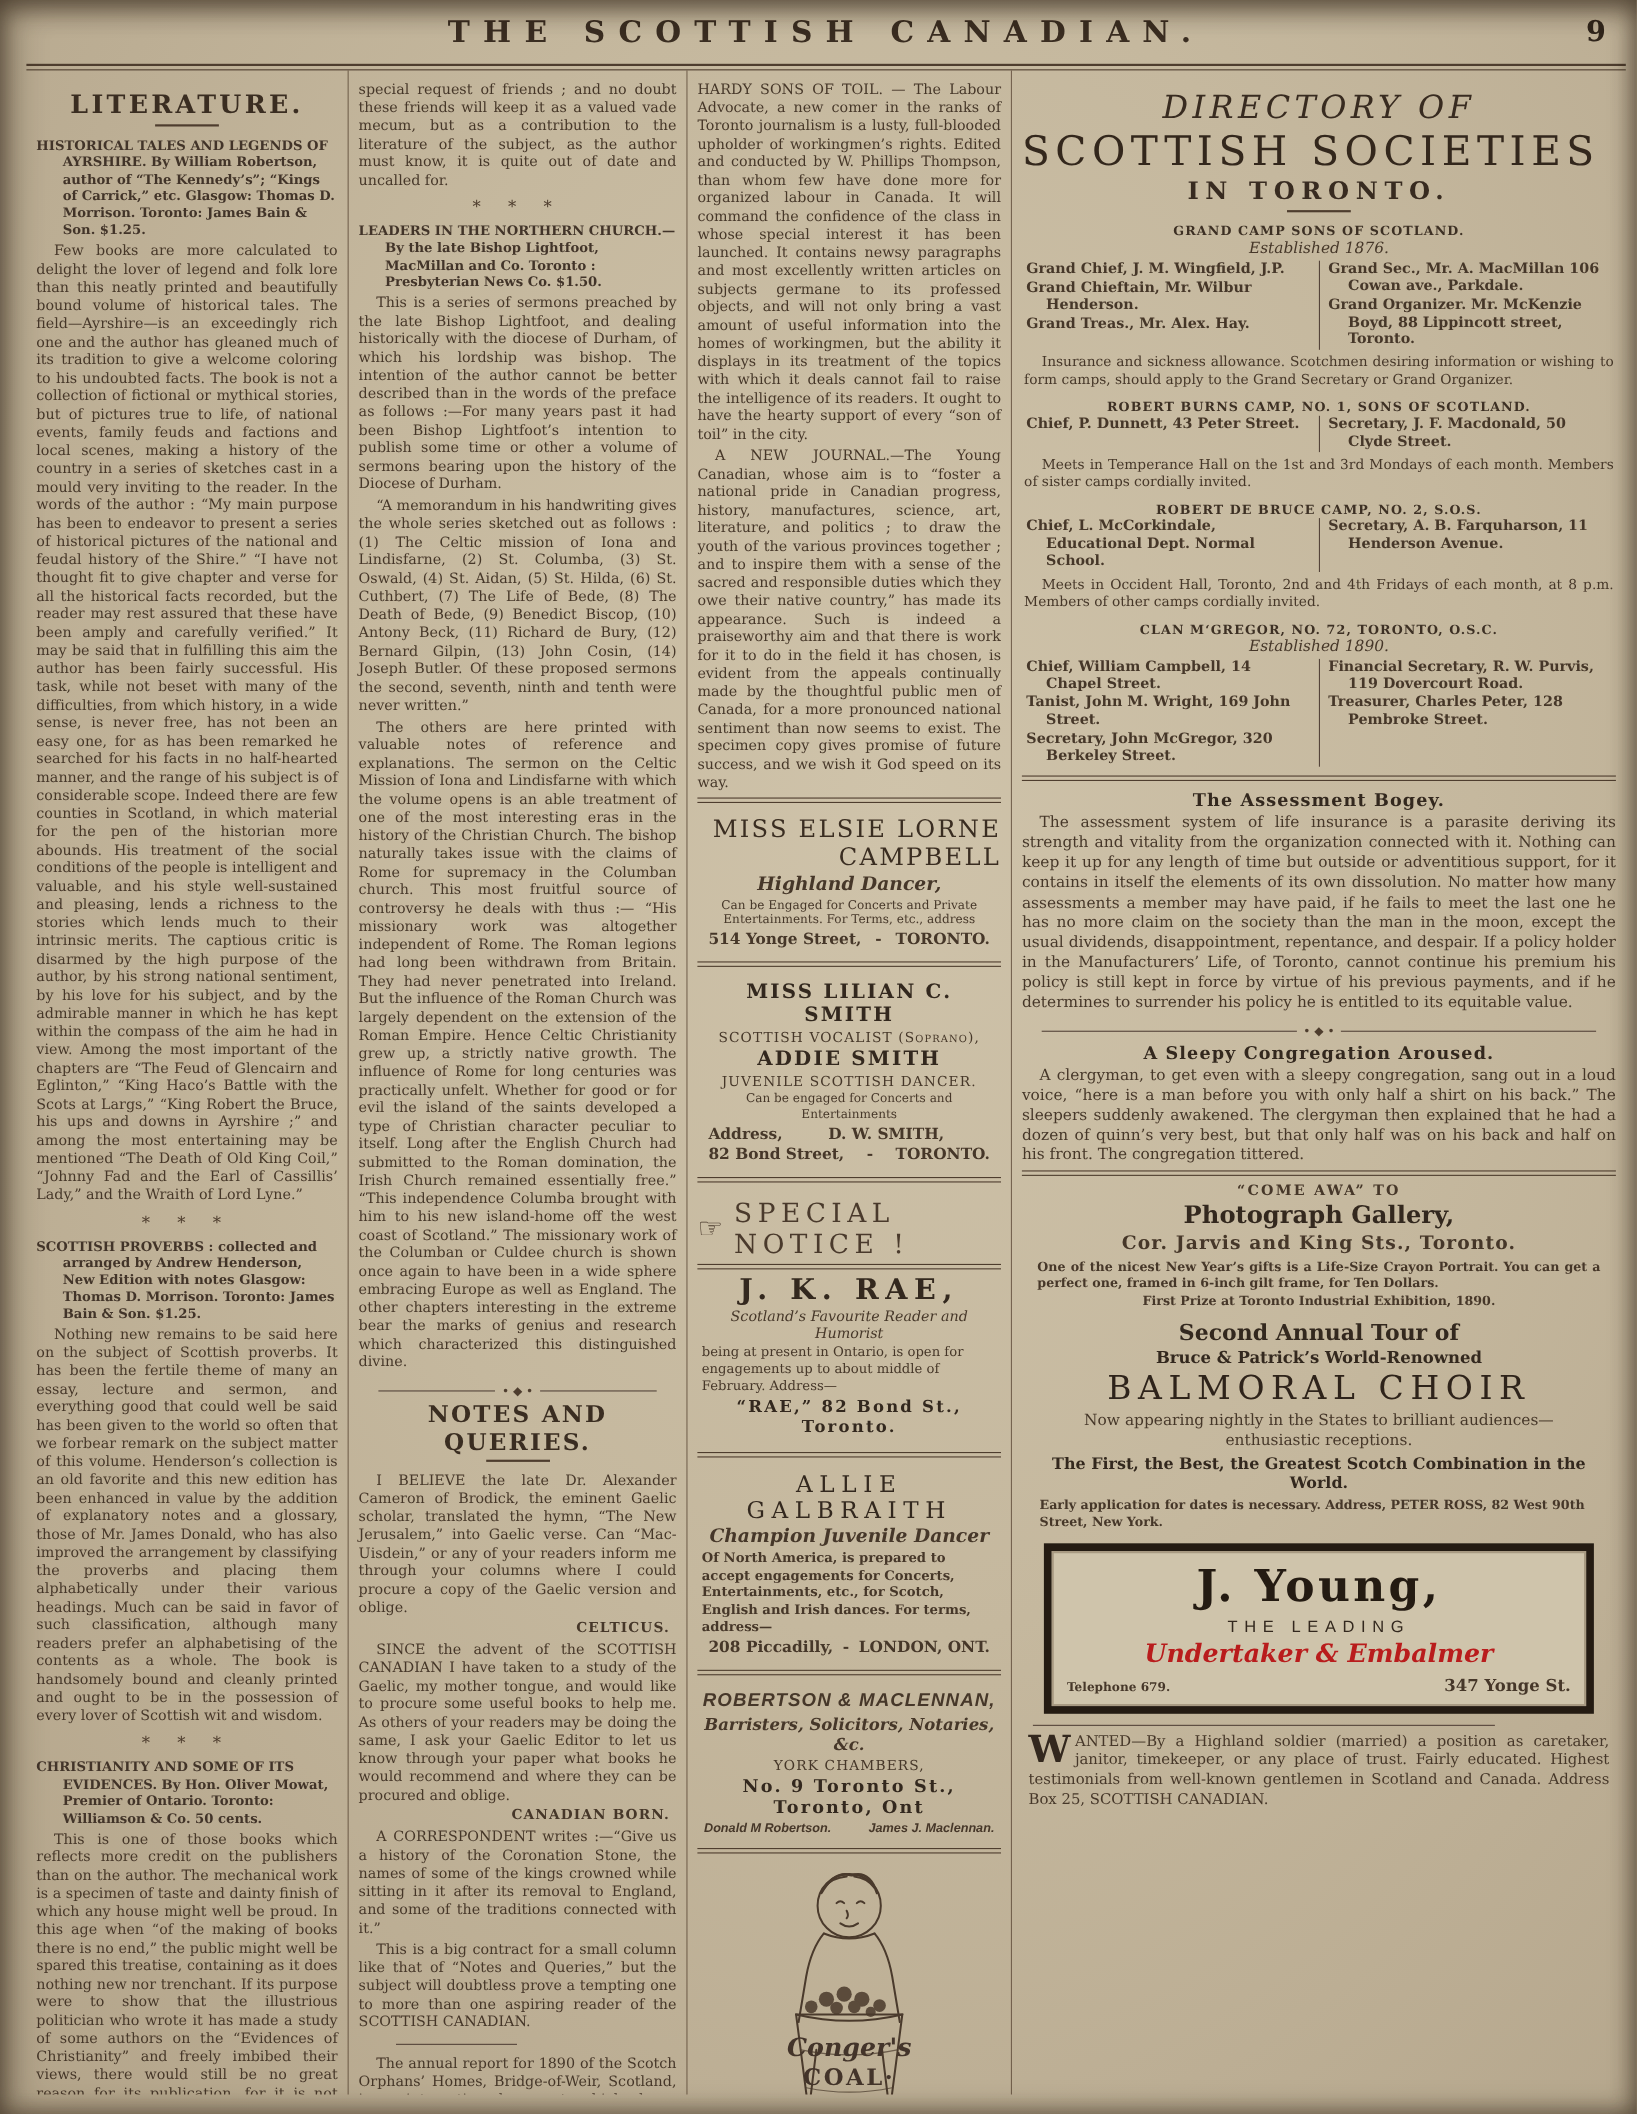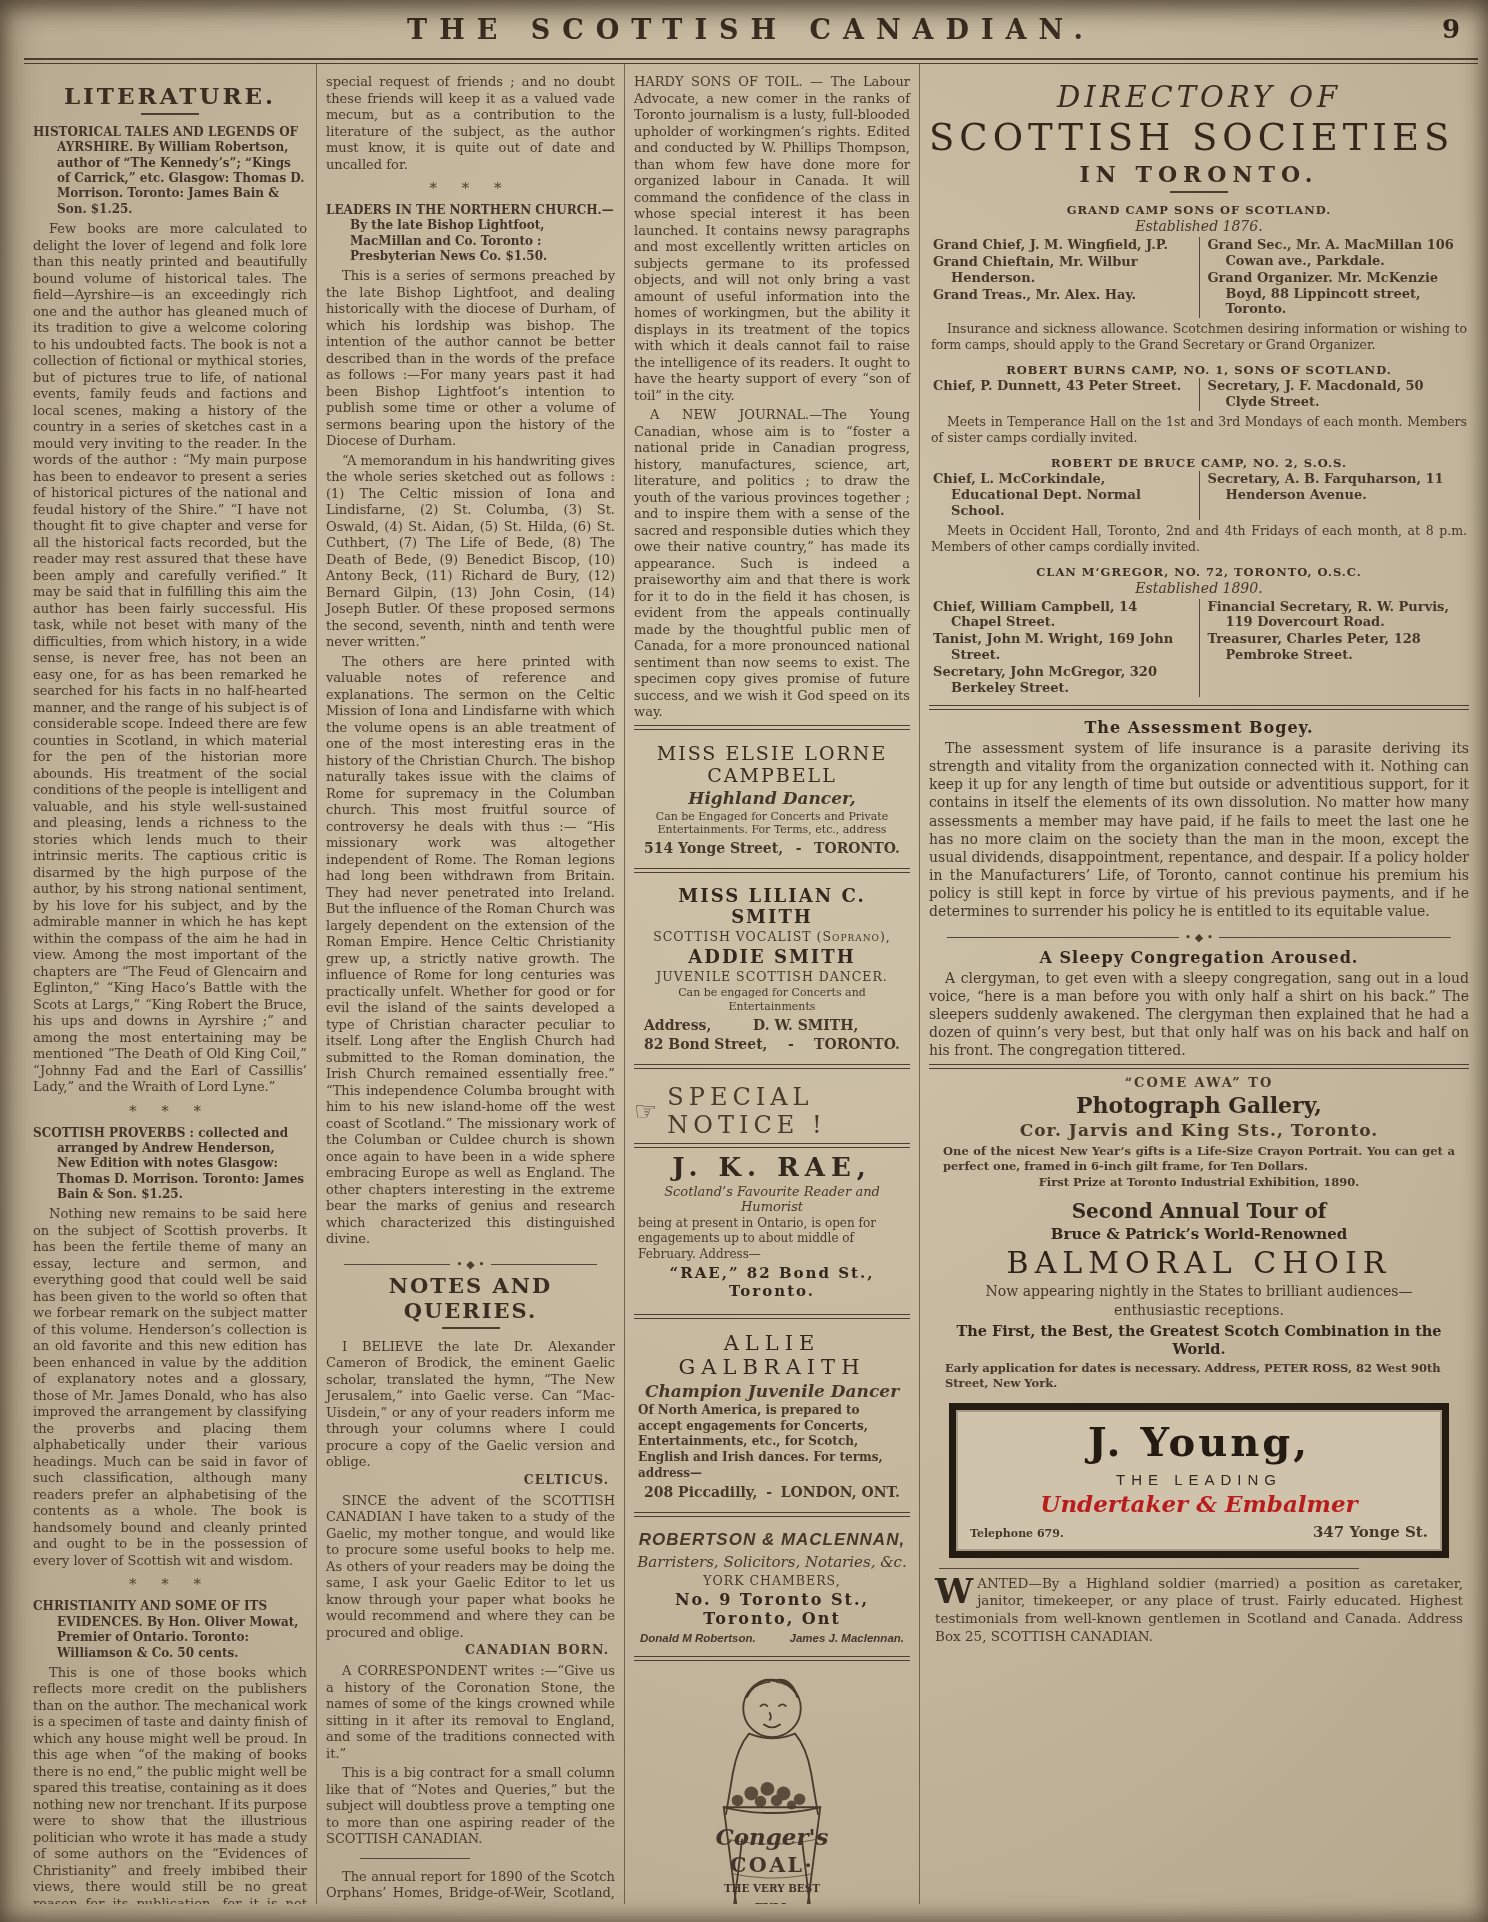--- a/index.html
+++ b/index.html
@@ -45,35 +45,35 @@
   .noindent{text-indent:0;}
   .stars{text-align:center;font-size:15px;letter-spacing:10px;margin:6px 0;color:#4e3d2e;}
   .sig{text-align:right;font-size:12.5px;letter-spacing:1px;font-variant:small-caps;font-weight:600;margin:-2px 6px 6px 0;}
   .short-rule{width:110px;border-top:1px solid #55443a;margin:10px 0 10px 34px;}
   .diamond-rule{display:flex;align-items:center;gap:6px;margin:10px 18px 2px;color:#4e3d2e;font-size:11px;}
   .diamond-rule::before,.diamond-rule::after{content:"";flex:1;border-top:1px solid #55443a;}
   .nq-title{margin:2px 0 0;text-align:center;font-size:21px;font-weight:bold;letter-spacing:2px;color:#3a2d21;}
 
   .ad{padding:6px 0 8px;}
   .rule-double{border-top:1px solid #4e3d2e;border-bottom:1px solid #4e3d2e;height:3px;margin:4px 0;}
-  .ad-name{text-align:center;font-size:19px;letter-spacing:2px;margin:2px 0;color:#3a2d21;}
+  .ad-name{text-align:right;font-size:22px;letter-spacing:2px;margin:2px 0;color:#3a2d21;}
   .ad-name-bold{text-align:center;font-size:18px;font-weight:bold;letter-spacing:2px;margin:2px 0;color:#33281e;}
   .blackletter{text-align:center;font-size:17px;font-style:italic;font-weight:bold;font-family:"DejaVu Serif",serif;margin:1px 0;}
   .ad-small{text-align:center;font-size:11px;line-height:1.25;margin:2px 6px;}
   .ad-smallcaps{text-align:center;font-size:12.5px;font-variant:small-caps;letter-spacing:1px;margin:1px 0;}
   .ad-spread{display:flex;justify-content:space-between;align-items:baseline;font-size:14px;font-weight:bold;margin:3px 10px 0;}
   .ad-spread .mid{font-weight:bold;}
   .notice-row{display:flex;align-items:center;justify-content:center;gap:10px;font-size:24px;letter-spacing:5px;color:#4a3a2c;margin:4px 0 2px;}
   .hand{font-size:26px;letter-spacing:0;}
   .rae-name{text-align:center;font-size:26px;letter-spacing:6px;font-weight:bold;margin:4px 0 2px;color:#33281e;}
   .tagline{text-align:center;font-size:13px;font-style:italic;margin:2px 0;}
   .ad-body{font-size:12px;line-height:1.3;text-align:left;margin:2px 4px;}
   .gal-name{text-align:center;font-size:21px;letter-spacing:6px;margin:2px 0;color:#33281e;}
   .rob-name{text-align:center;font-size:17px;font-weight:bold;font-style:italic;font-family:"Liberation Sans",sans-serif;letter-spacing:1px;margin:3px 0;}
-  .rob-sub{text-align:center;font-size:15px;font-style:italic;margin:2px 0;}
+  .rob-sub{text-align:center;font-size:15px;font-style:italic;margin:2px 0;font-weight:bold;}
   .rob-sig{display:flex;justify-content:space-between;font-size:11.5px;font-style:italic;font-weight:bold;font-family:"Liberation Sans",sans-serif;margin:4px 6px 0;}
   .conger-wrap{text-align:center;margin-top:6px;}
 
   .dir1{text-align:center;font-size:29px;font-style:italic;letter-spacing:4px;margin:6px 0 0;color:#382b20;}
   .dir2{font-size:37px;letter-spacing:5px;margin:2px 0 0;color:#33271c;}
   .dir3{text-align:center;font-size:22px;font-weight:bold;letter-spacing:6px;margin:2px 0 0;color:#382b20;}
   .camp-title{text-align:center;font-size:11.5px;font-weight:bold;letter-spacing:1px;margin:10px 0 1px;color:#3d3024;}
   .established{text-align:center;font-size:14px;font-style:italic;margin:0 0 3px;}
   .officers{display:flex;margin:0 4px;}
   .off-left{flex:1;padding-right:8px;}

